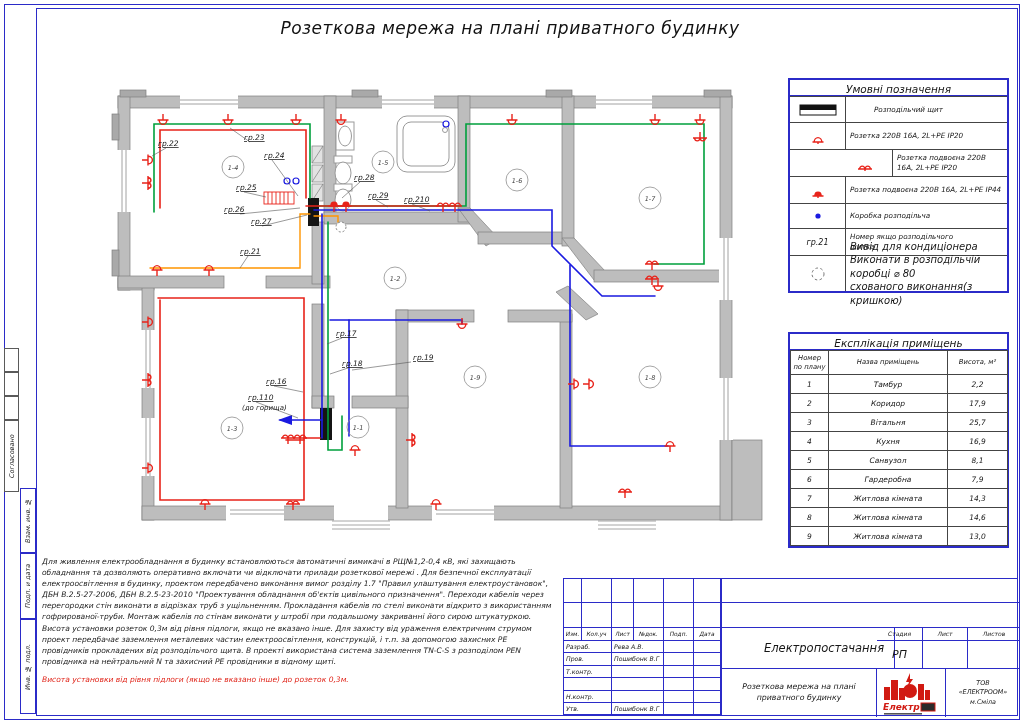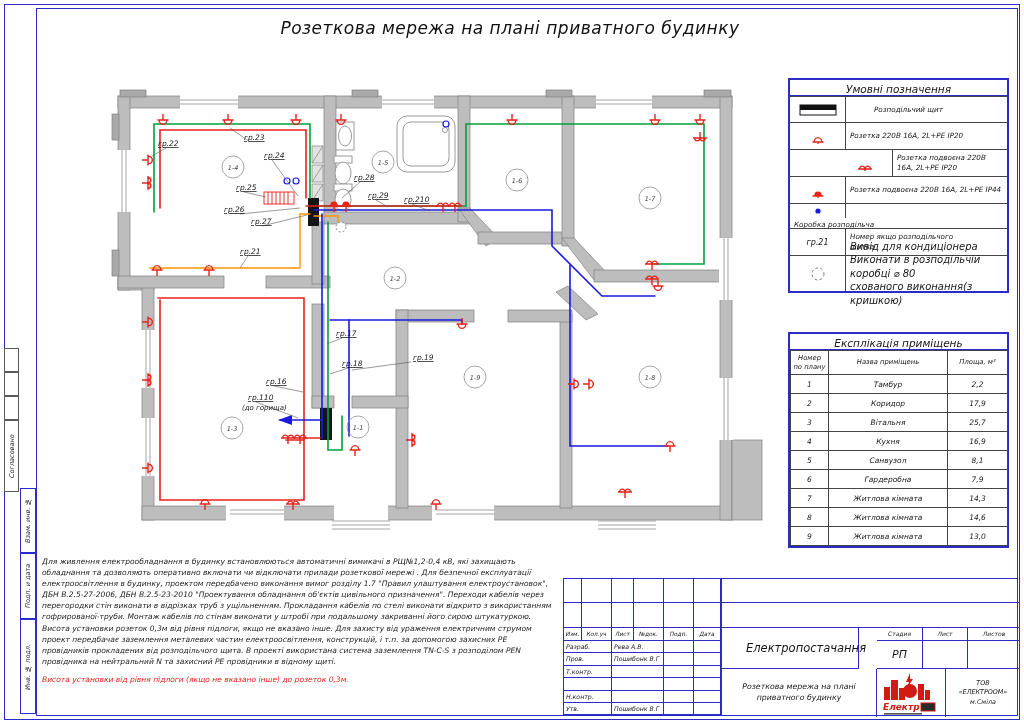--- a/index.html
+++ b/index.html
@@ -319,21 +319,21 @@
     <div class="llb">Розетка подвоєна 220В 16А, 2L+PE IP20</div>
   </div>
   <div class="lrow" style="height:27px;">
     <div class="lic">
       <svg width="30" height="16">
           <use href="#sk-f" transform="translate(15 12)"></use>
         </svg>
     </div>
     <div class="llb">Розетка подвоєна 220В 16А, 2L+PE IP44</div>
   </div>
-  <div class="lrow" style="height:25px;flex-direction:column;">
+  <div class="lrow" style="height:25px;">
     <div class="lic">
       <svg width="16" height="14">
           <circle cx="8" cy="7" r="2.6" fill="#1a1ae0"></circle>
         </svg>
     </div>
     <div class="llb">Коробка розподільча</div>
   </div>
   <div class="lrow" style="height:27px;">
     <div class="lic" style="font-size:8px;">гр.21</div>
     <div class="llb">Номер якщо розподільчого
@@ -352,21 +352,21 @@
 </div>
 
 <div class="abs panelbox expl">
   <div class="pb-title">Експлікація приміщень</div>
   <table class="ex">
     <tbody>
         <tr>
       <th class="c1">Номер
 по плану</th>
       <th class="c2">Назва приміщень</th>
-      <th class="c3">Площа, м²</th>
+      <th class="c3">Висота, м²</th>
     </tr>
     <tr>
           <td>1</td>
           <td>Тамбур</td>
           <td>2,2</td>
         </tr>
     <tr>
           <td>2</td>
           <td>Коридор</td>
           <td>17,9</td>
@@ -458,21 +458,21 @@
       <div></div>
     <div class="sp2">Утв.</div>
     <div class="sp2">Пошибонк В.Г</div>
     <div></div>
       <div></div>
   </div>
 
   <div class="tb-right">
     <div class="tb-cell" style="left:0; top:0; width:298px; height:24.4px; border-bottom:0.9px solid;"></div>
     <div class="tb-cell" style="left:0; top:24.4px; width:298px; height:24.4px; border-bottom:0.9px solid;"></div>
-    <div class="tb-cell" style="left:0; top:48.8px; width:137px; height:41.2px; border-right:0.9px solid; border-bottom:0.9px solid; font-size:11.5px;padding-left:32px;">Електропостачання</div>
+    <div class="tb-cell" style="left:0; top:48.8px; width:173px; height:41.2px; border-right:0.9px solid; border-bottom:0.9px solid; font-size:11.5px;padding-left:32px;">Електропостачання</div>
     <div class="tb-cell pre" style="left:0; top:90px; width:155px; height:48px; border-right:0.9px solid; font-size:7.8px; line-height:1.4;">Розеткова мережа на плані
 приватного будинку</div>
     <div class="tb-cell" style="left:155px; top:48.8px; width:45px; height:13px; border-bottom:0.9px solid; font-size:6px;">Стадия</div>
     <div class="tb-cell" style="left:200px; top:48.8px; width:45px; height:13px; border-left:0.9px solid; border-bottom:0.9px solid; font-size:6px;">Лист</div>
     <div class="tb-cell" style="left:245px; top:48.8px; width:53px; height:13px; border-left:0.9px solid; border-bottom:0.9px solid; font-size:6px;">Листов</div>
     <div class="tb-cell" style="left:155px; top:61.8px; width:45px; height:28.2px; border-bottom:0.9px solid; font-size:11px;">РП</div>
     <div class="tb-cell" style="left:200px; top:61.8px; width:45px; height:28.2px; border-left:0.9px solid; border-bottom:0.9px solid;"></div>
     <div class="tb-cell" style="left:245px; top:61.8px; width:53px; height:28.2px; border-left:0.9px solid; border-bottom:0.9px solid;"></div>
     <div class="tb-cell" style="left:155px; top:90px; width:68px; height:48px;">
       <svg width="64" height="44" viewBox="0 0 64 44">

